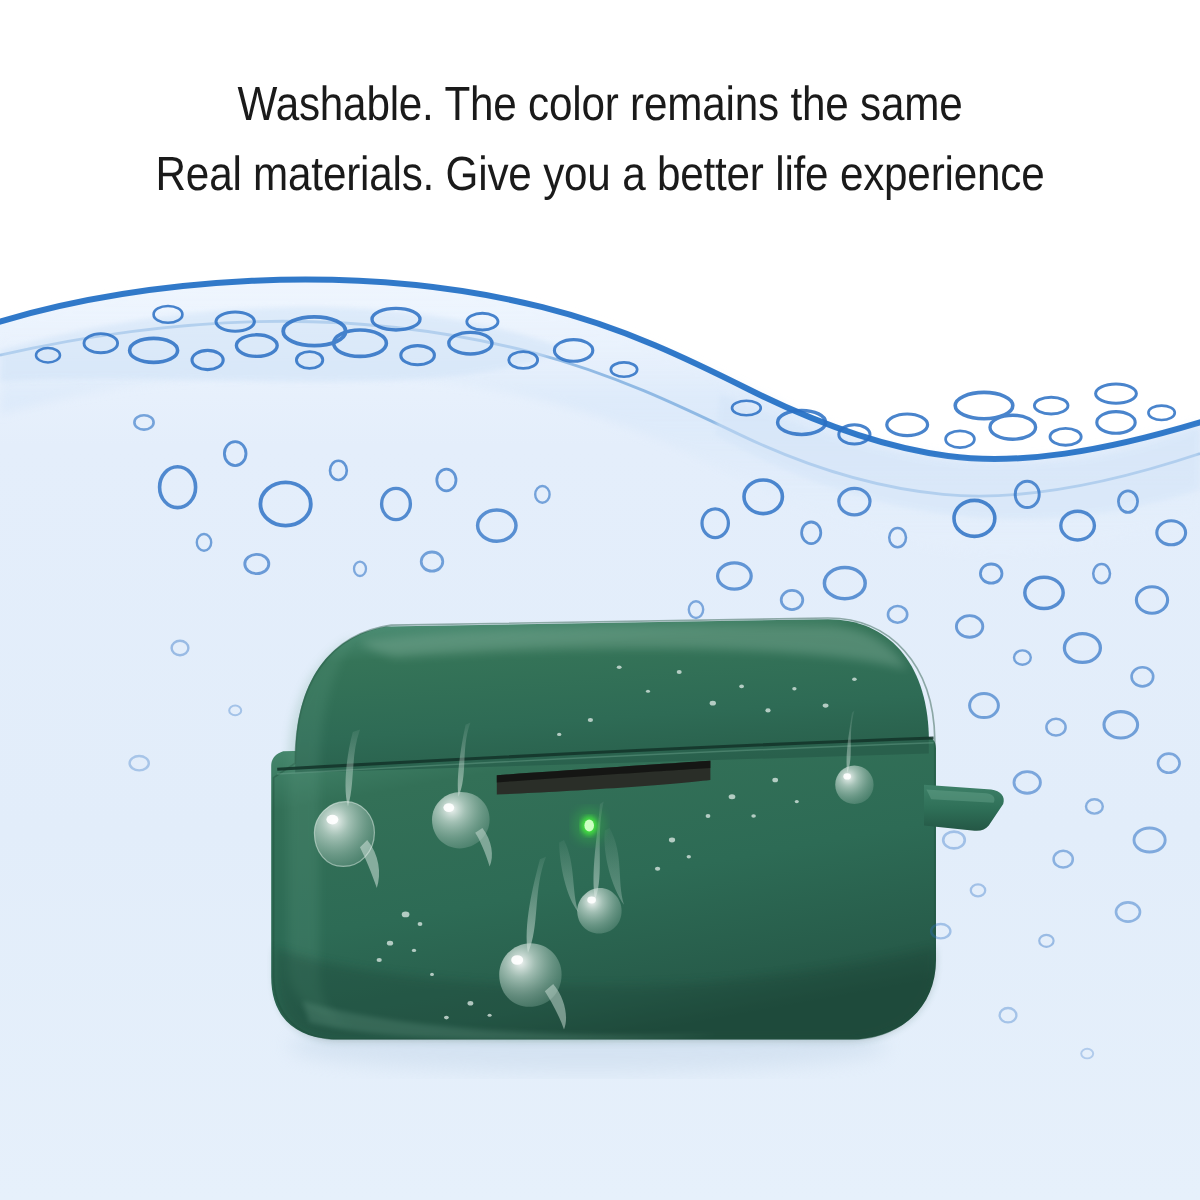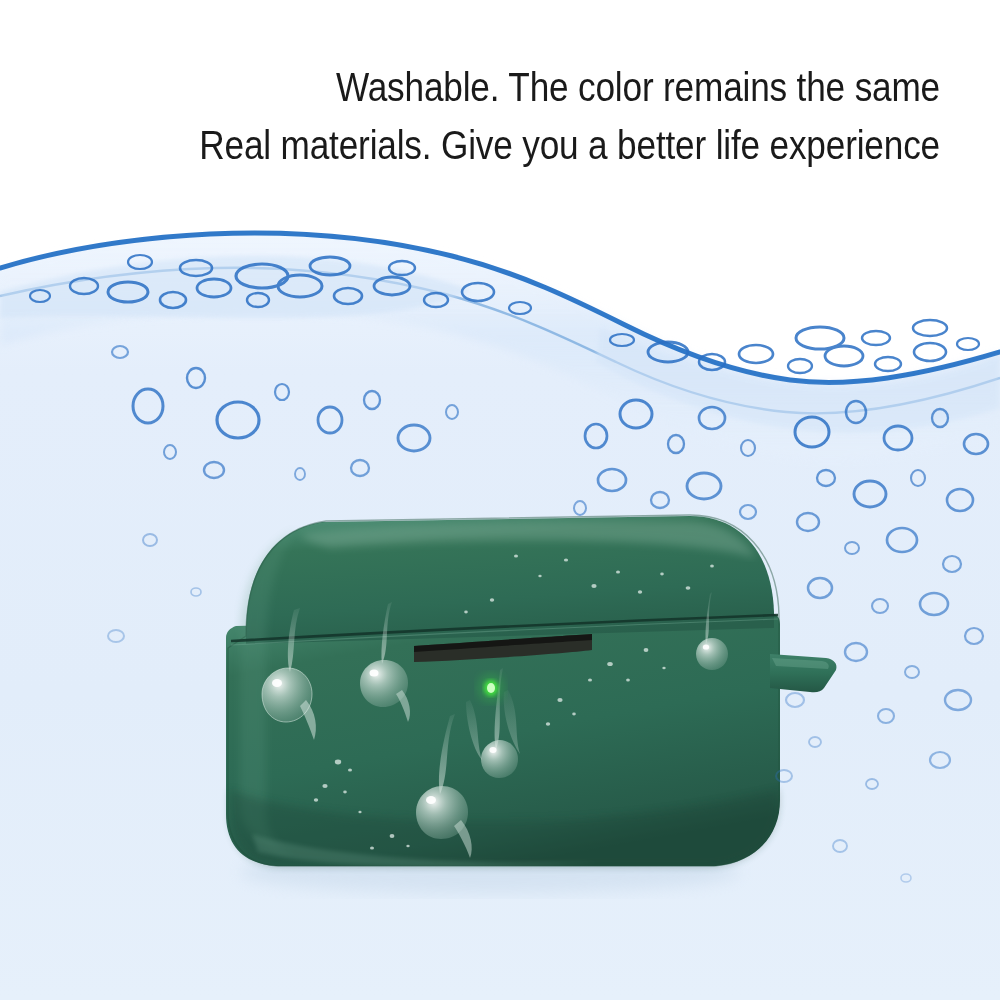--- a/index.html
+++ b/index.html
@@ -12,21 +12,21 @@
   }
 
   
   .water-body{
     position:absolute;left:0;top:0;width:1000px;height:1000px;
   }
 
   
   .headline{
     position:absolute;left:0;top:58px;width:1000px;
-    text-align:right;z-index:40;
+    text-align:center;z-index:40;
   }
   .headline .line{
     display:block;
     color:#1a1a1a;
     font-family:"Liberation Sans",sans-serif;
     font-weight:400;
     font-size:40px;
     line-height:58px;
     letter-spacing:-0.2px;
     transform:scaleX(0.88);

